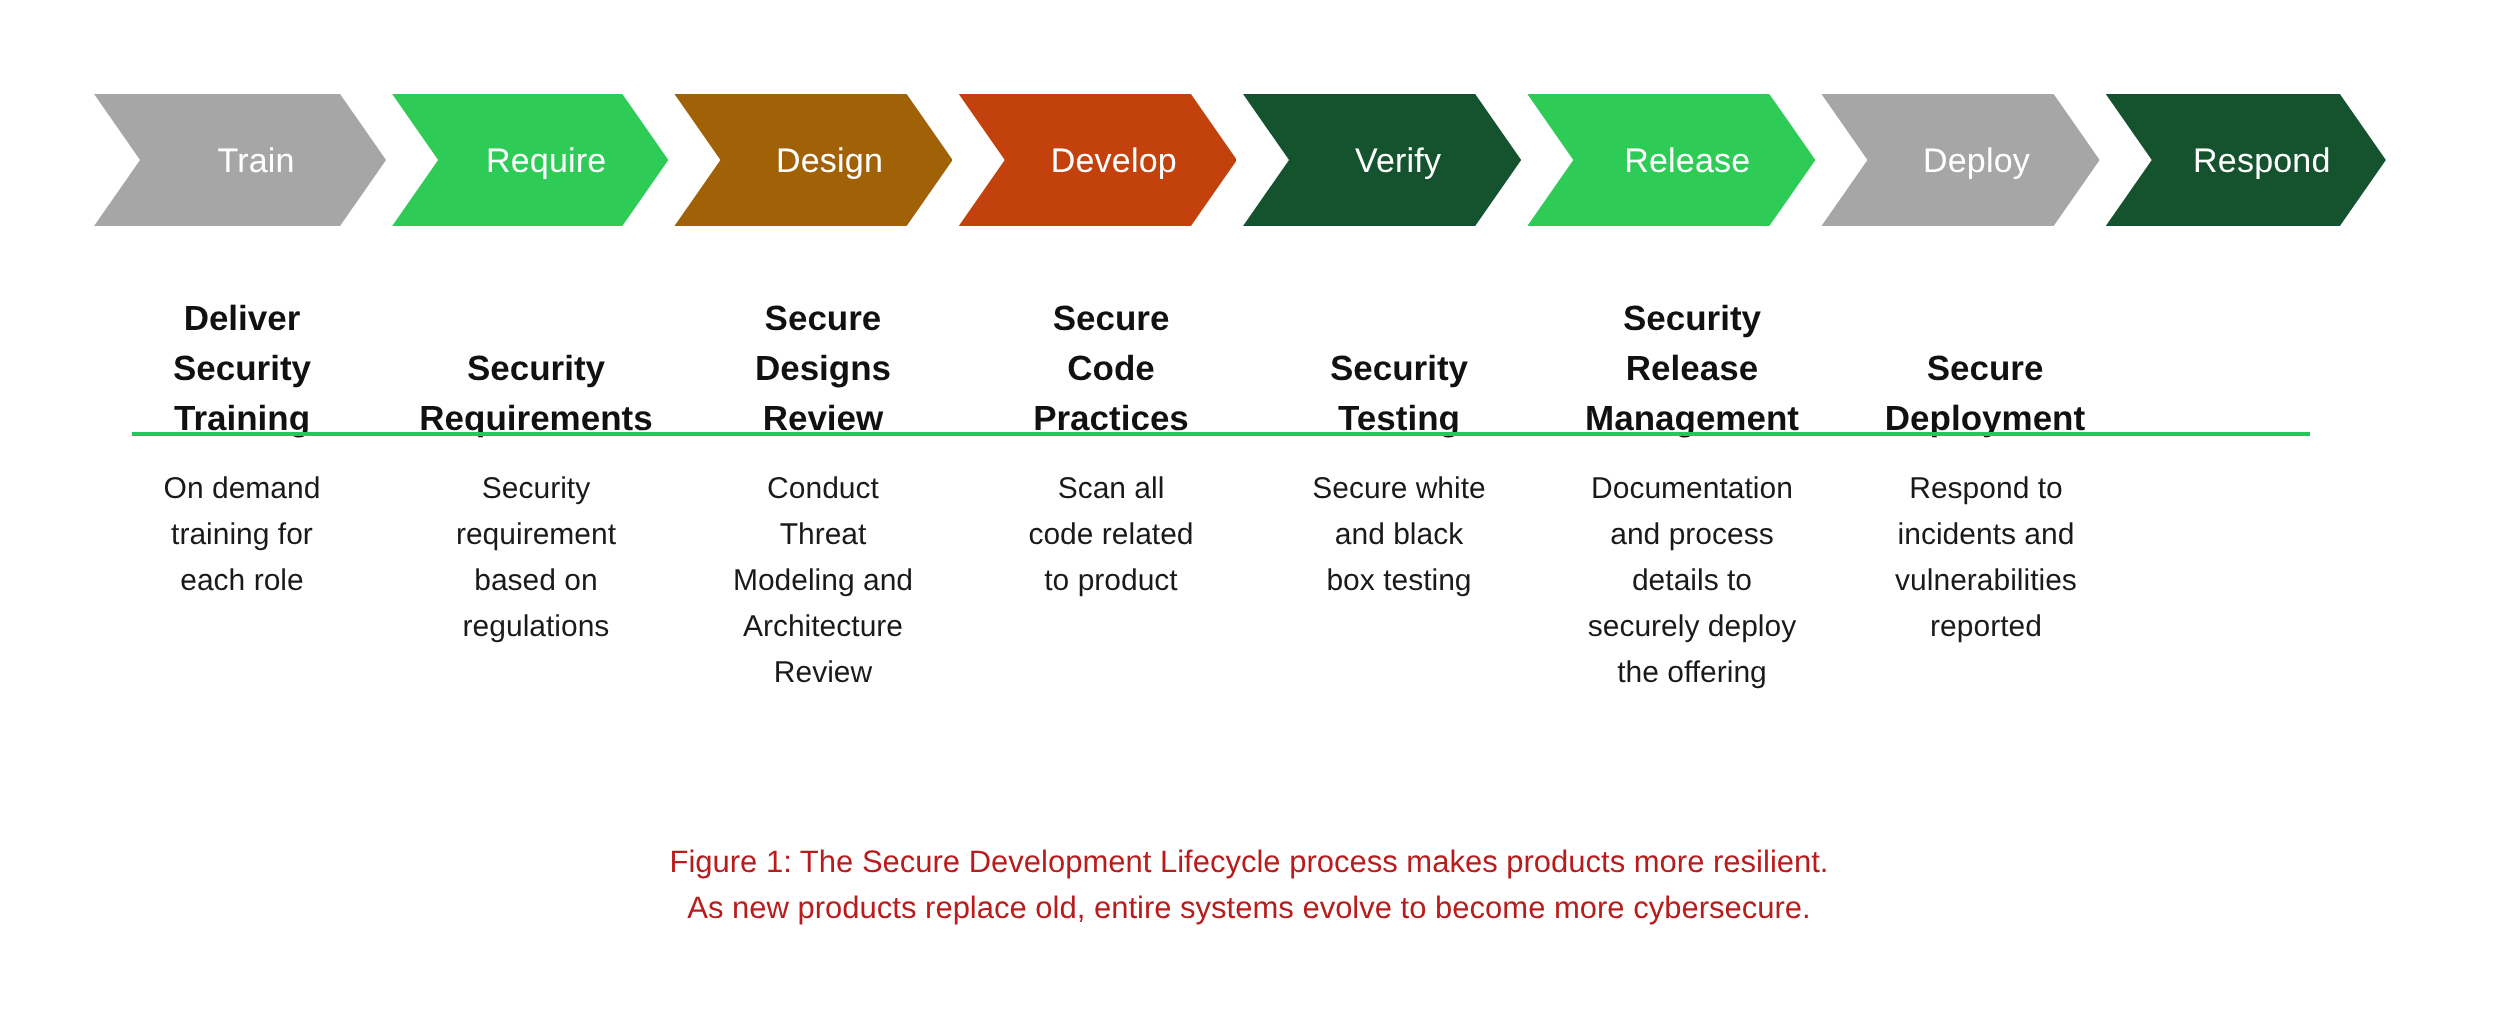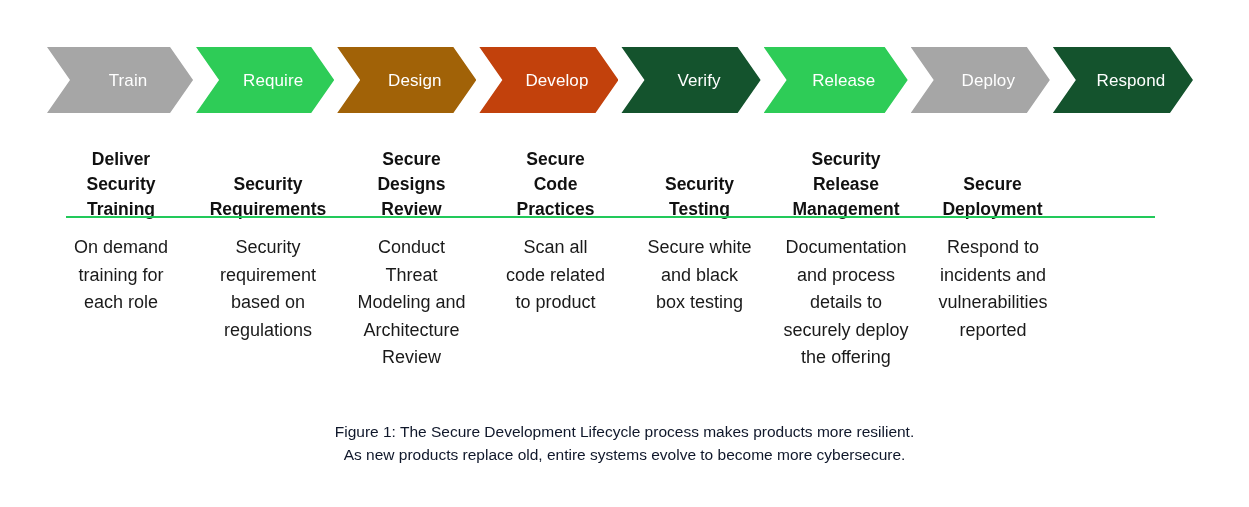--- a/index.html
+++ b/index.html
@@ -102,38 +102,38 @@
     display: flex;
     align-items: flex-start;
   }
   .desc-cell {
     margin-right: 3px;
     display: flex;
     justify-content: center;
   }
   .desc-cell:last-child { margin-right: 0; }
   .desc-text {
-    font-size: 18px;
+    font-size: 15px;
     line-height: 1.53;
     text-align: center;
     color: #1a1a1a;
     white-space: pre-line;
     padding: 0 4px;
   }
 
   
   .caption {
     position: absolute;
     left: 0;
     top: 420px;
     width: 1249px;
     text-align: center;
     font-size: 15.5px;
     line-height: 1.5;
-    color: #0f172a;
+    color: #b91c1c;
   }
   .caption-line { display: block; }
 </style>
 </head>
 <body>
 
 <div id="diagram-root">
 
   <div class="chevron-band">
       <div class="chevron" style="width: 148px; background: rgb(166, 166, 166);">

